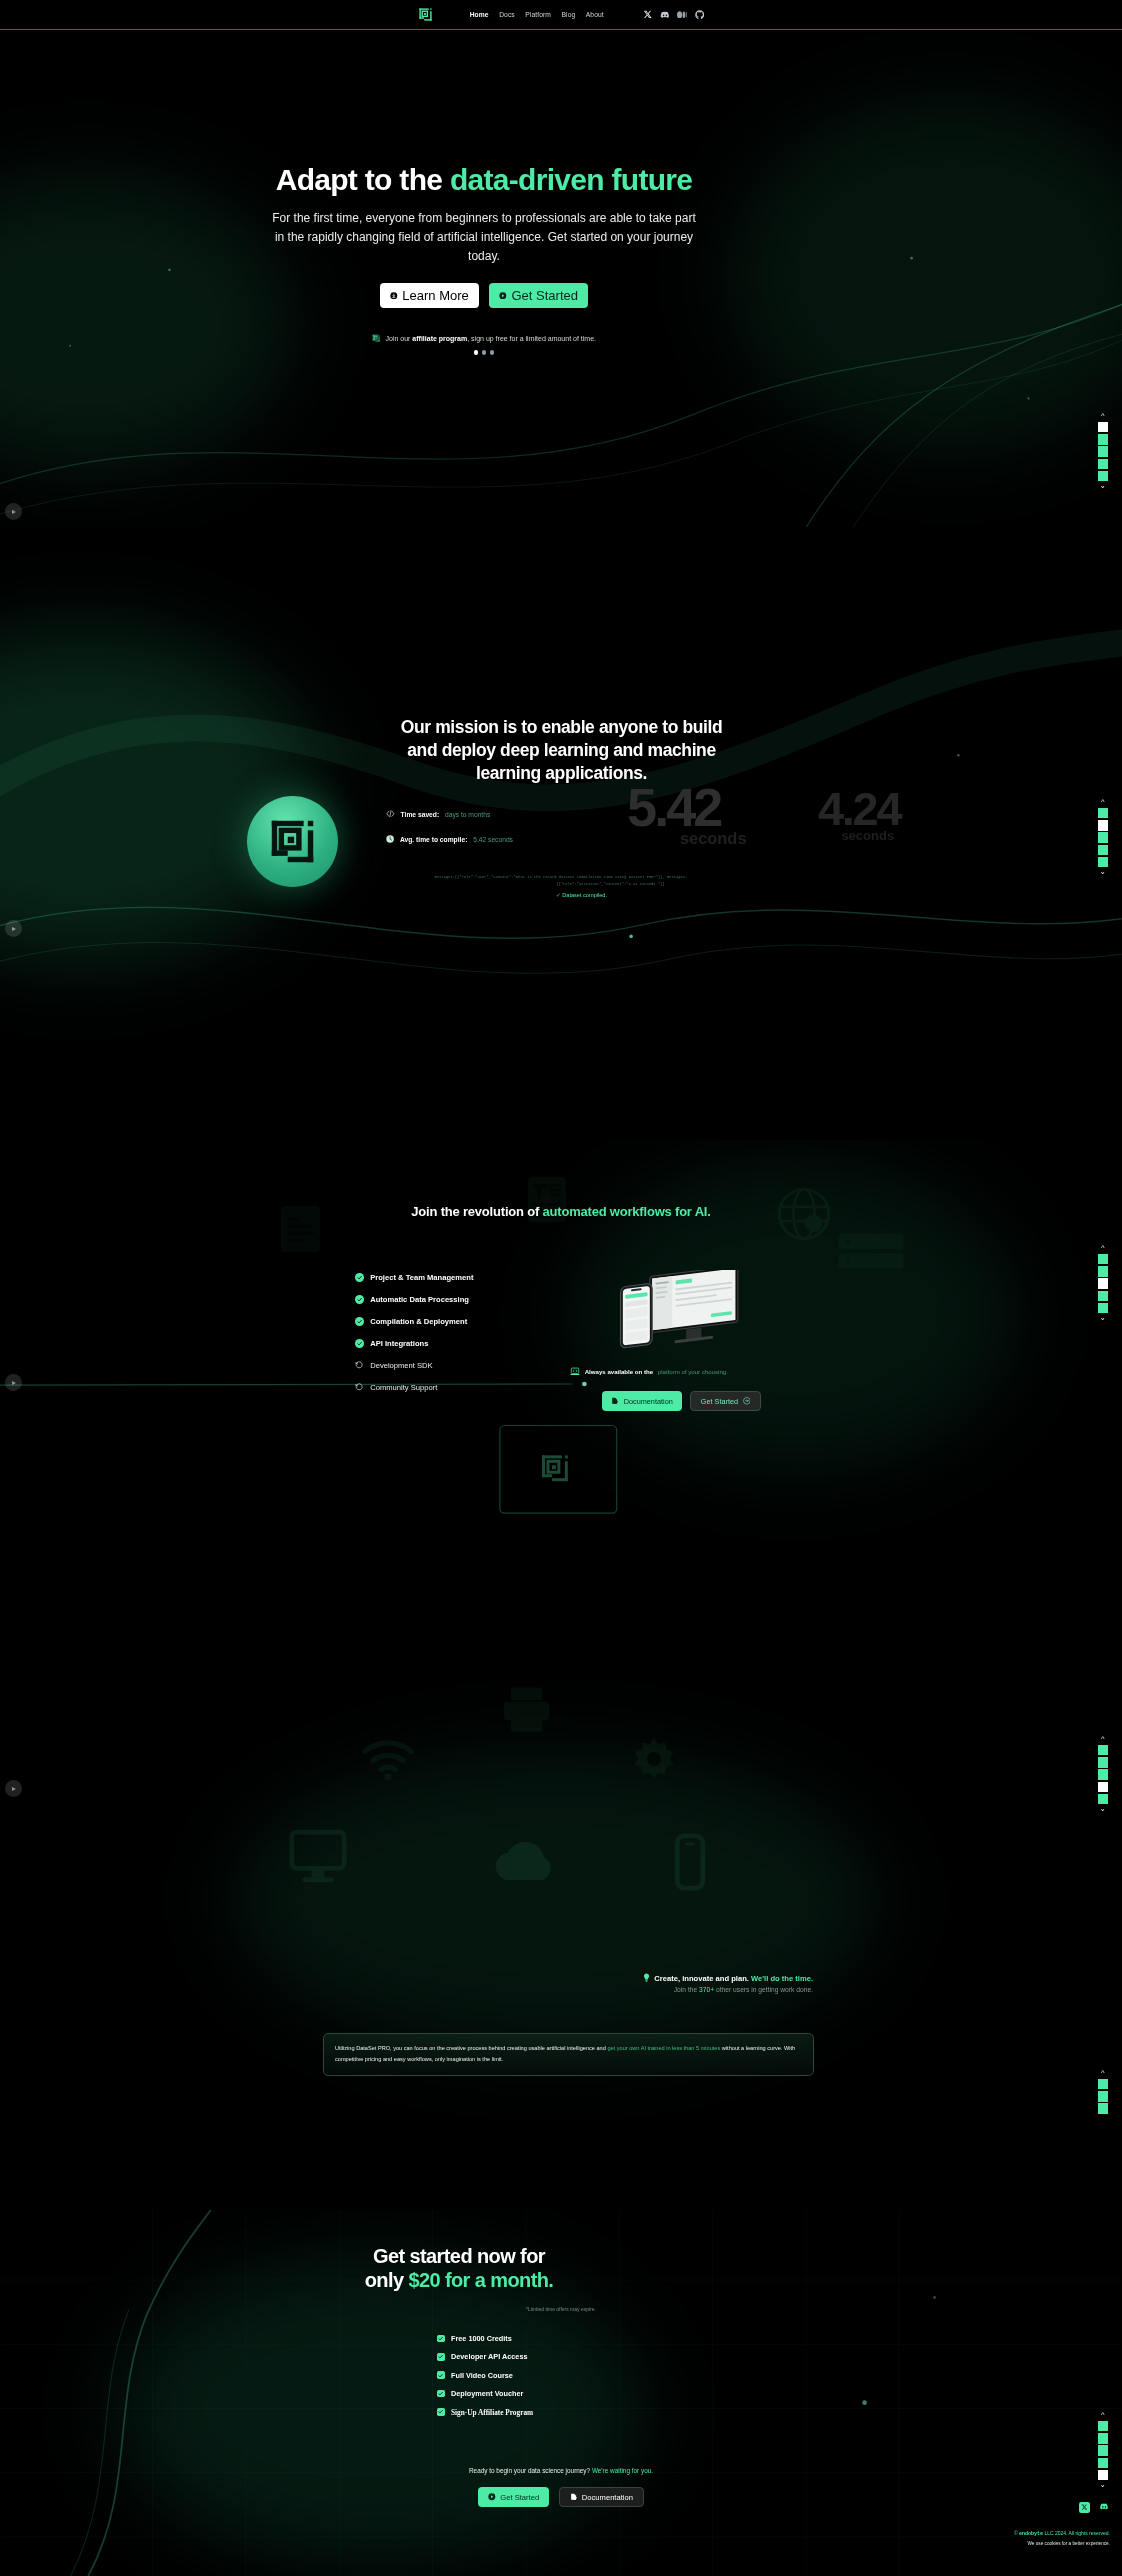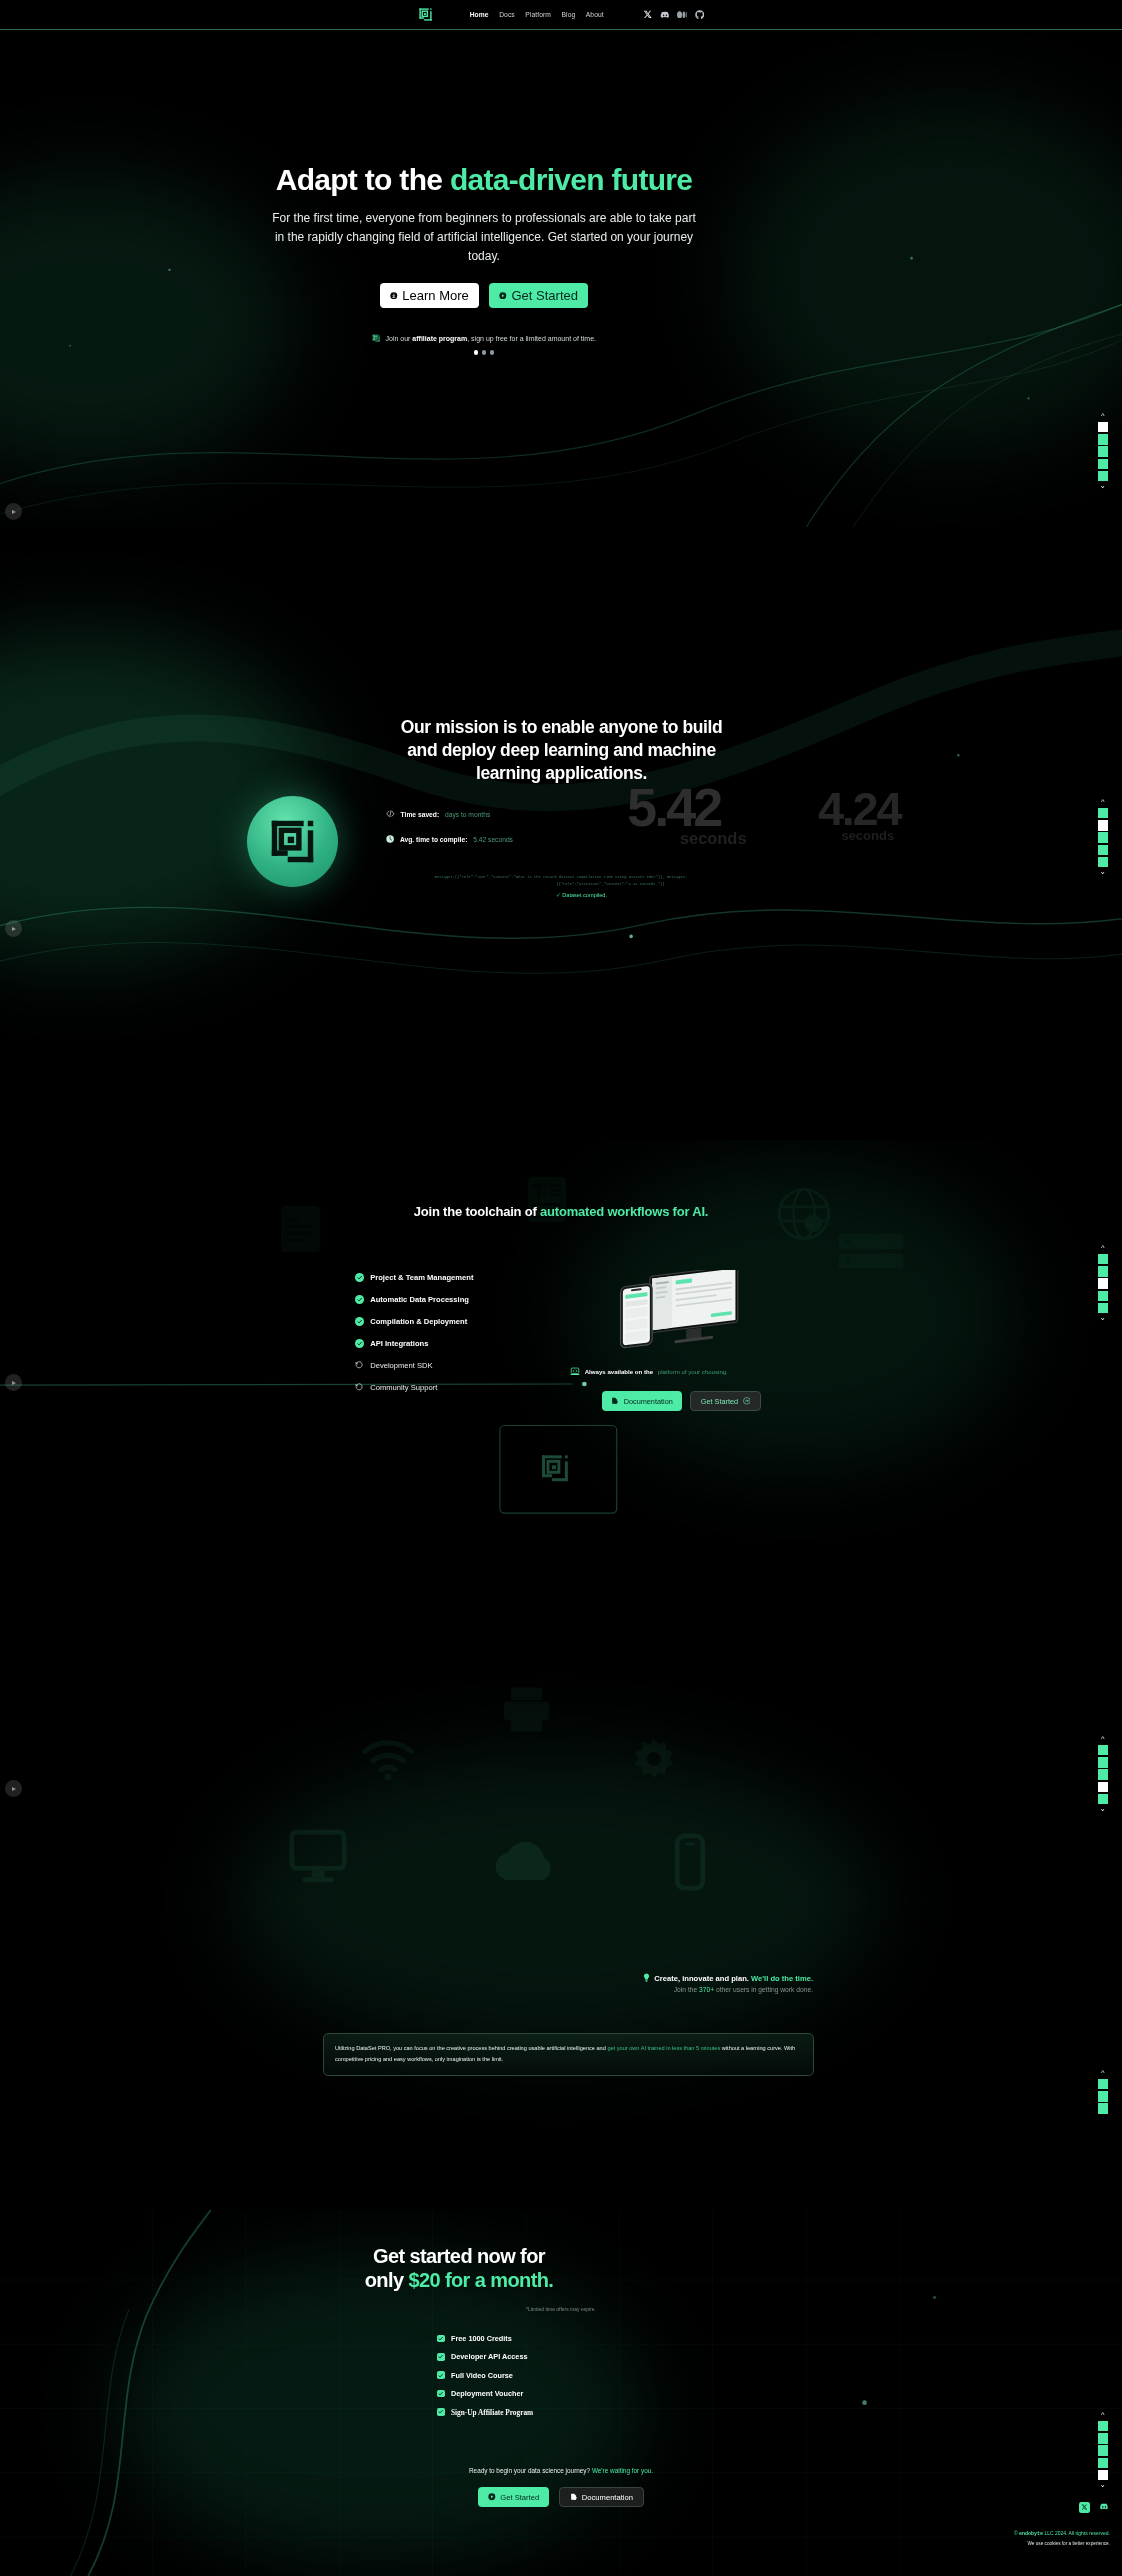--- a/index.html
+++ b/index.html
@@ -393,21 +393,21 @@
       <circle cx="62" cy="62" r="15" fill="#1d5c40"></circle>
     </svg>
     <svg class="gicon" style="left:836px;top:88px;" width="70" height="58" viewBox="0 0 120 100">
       <rect x="4" y="10" width="112" height="26" rx="5" fill="#15402c"></rect>
         <rect x="4" y="44" width="112" height="26" rx="5" fill="#15402c"></rect>
       <circle cx="20" cy="23" r="4" fill="#0a2419"></circle>
         <circle cx="20" cy="57" r="4" fill="#0a2419"></circle>
     </svg>
 
     <h2 class="rev-title" style="position:absolute;left:0;top:64px;width:1122px;">
-      <span>Join the toolchain of </span><span class="accent">automated workflows for AI.</span>
+      <span>Join the revolution of </span><span class="accent">automated workflows for AI.</span>
     </h2>
 
     <div style="position:absolute;left:355px;top:133px;width:304px;">
       <div class="feat">
         <span class="tick">
             <svg width="5.3" height="5.3" viewBox="0 0 12 12">
               <path d="M2 6.3l2.6 2.6L10 3" stroke="#07291c" stroke-width="2.2" fill="none" stroke-linecap="round" stroke-linejoin="round"></path>
             </svg>
           </span>
         <span>Project &amp; Team Management</span>

